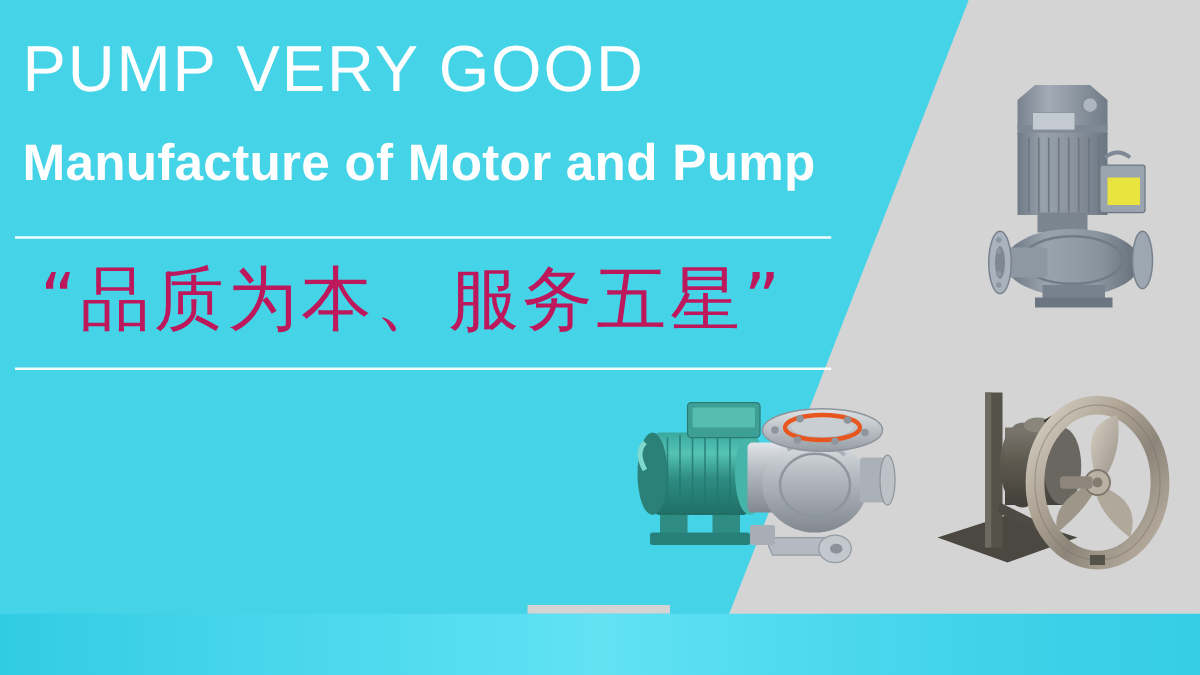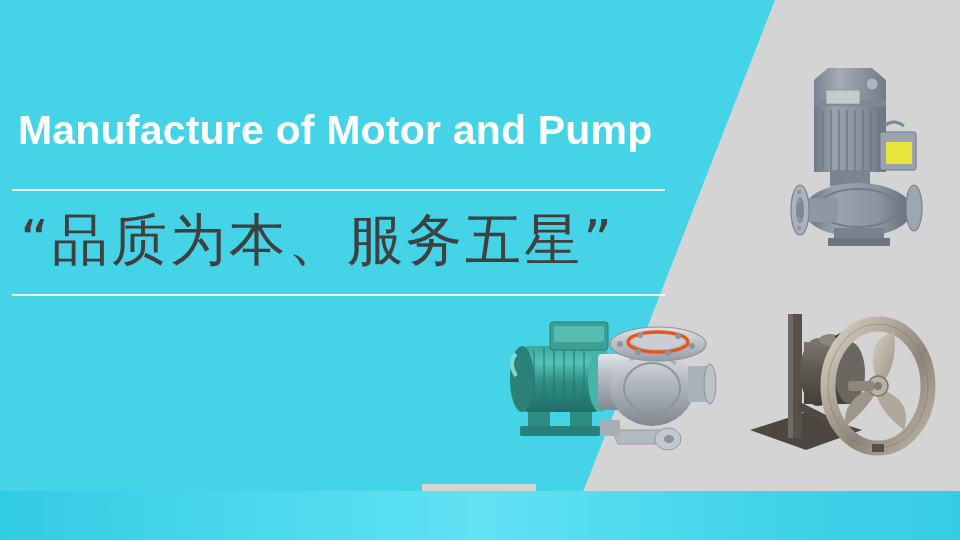--- a/index.html
+++ b/index.html
@@ -89,23 +89,23 @@
     width: 653px;
     height: 2px;
     background: #ffffff;
     opacity: 0.92;
   }
   .rule-top  { top: 189px; }
   .rule-bot  { top: 294px; }
 
   .slogan {
     position: absolute;
-    left: 20px;
+    left: 32px;
     top: 202px;
-    color: #404040;
+    color: #be185d;
     font-size: 56px;
     line-height: 76px;
     font-weight: 400;
     letter-spacing: 3px;
     white-space: nowrap;
     font-family: "DejaVu Sans", "Liberation Sans", sans-serif;
   }
 
   
   .product {
@@ -118,20 +118,21 @@
 </head>
 <body>
 
 <div id="banner">
 
   <div class="bg-gray"></div>
   <div class="bg-cyan"></div>
 
   <div class="grey-tab"></div>
 
+  <div class="title">PUMP VERY GOOD</div>
 
   <div class="subtitle">Manufacture of Motor and Pump</div>
 
   <div class="rule rule-top"></div>
 
   <div class="slogan">“品质为本、服务五星”</div>
 
   <div class="rule rule-bot"></div>
 
   <div class="product" id="pump-vertical">

